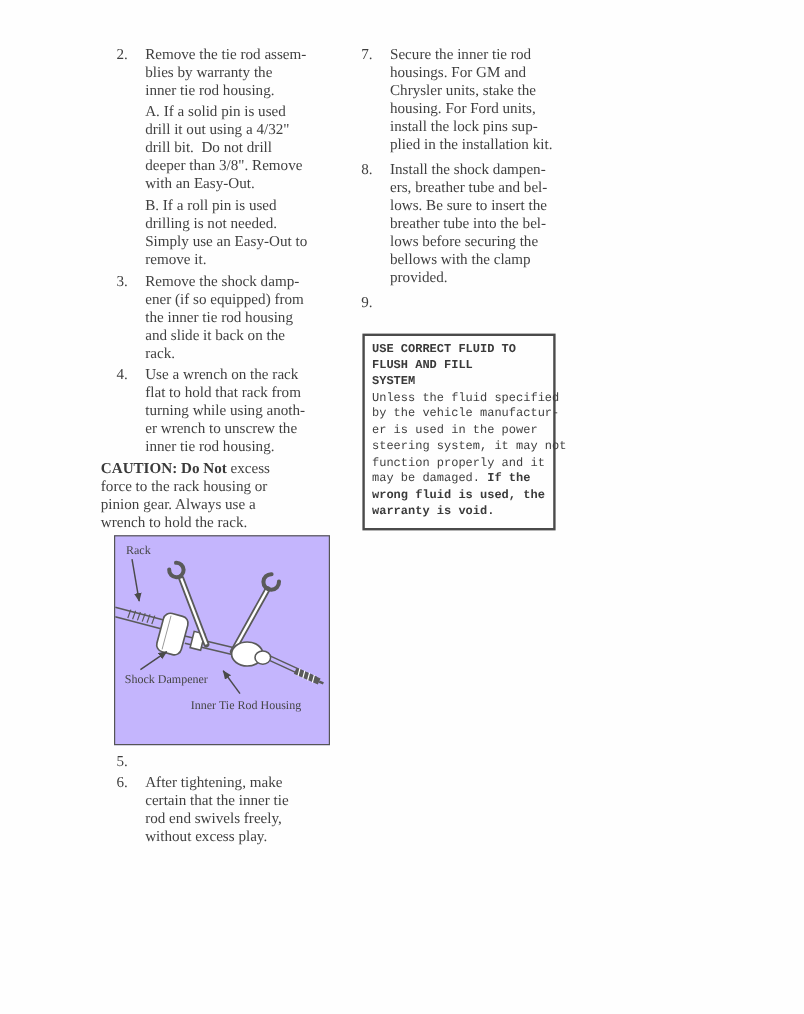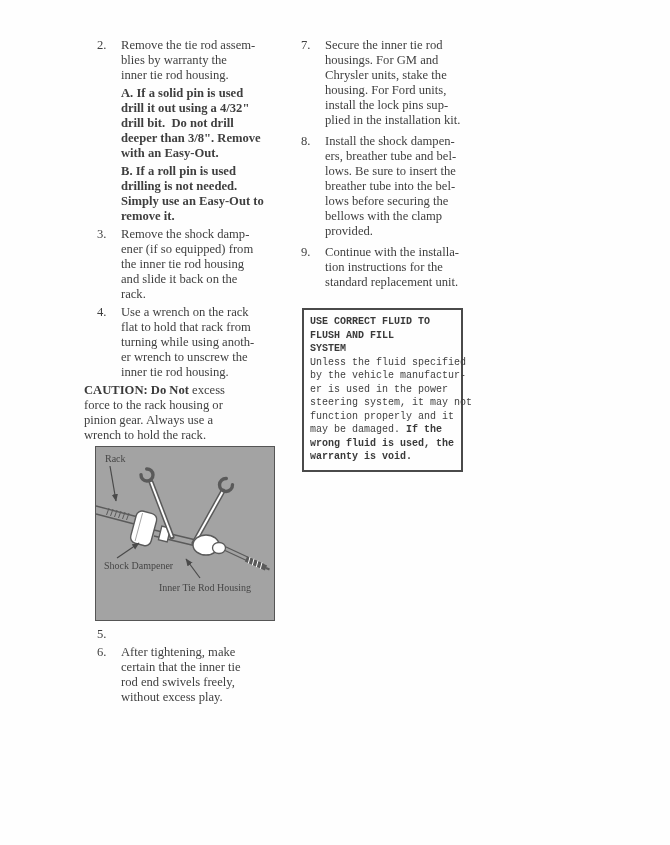--- a/index.html
+++ b/index.html
@@ -8,26 +8,26 @@
     font-family:"Liberation Serif", serif;color:#3f3f3f;
   }
   .col{position:absolute;top:38px;font-size:12.6px;line-height:15px;}
   .col-left{left:84px;width:206px;}
   .col-right{left:301px;width:200px;}
   .li{display:flex;margin:0 0 3px 13px;}
   .col-right .li{margin-left:0;margin-bottom:6px;}
   .li .num{width:24px;flex:none;}
   .txt,.note span,.note b,.sub,.bh,.fluid-body span,.fluid-body b{white-space:pre;}
   .note{margin:0 0 3px 0;}
-  .sub{margin:0 0 3px 37px;font-weight:bold;}
+  .sub{margin:0 0 3px 37px;}
   p{margin:0;}
   b{font-weight:bold;color:#3a3a3a;}
   .figure{
     margin:1px 0 6px 11px;width:178px;height:173px;border:1px solid #555;
-    background:#a3a3a3;
+    background:#c4b5fd;
   }
   .fluidbox{
     margin:18px 0 0 1px;width:145px;border:2px solid #4a4a4a;
     padding:5px 6px 6px 6px;font-size:10px;line-height:13.5px;font-family:Liberation Mono, monospace;
   }
   .bh{display:block;font-weight:bold;}
   svg text{font-family:"Liberation Serif", serif;}
 </style>
 </head>
 <body>
@@ -169,23 +169,20 @@
 ers, breather tube and bel-
 lows. Be sure to insert the
 breather tube into the bel-
 lows before securing the
 bellows with the clamp
 provided.</span>
     </div>
 
     <div class="li">
       <span class="num">9.</span>
-      <span class="txt">Continue with the installa-
-tion instructions for the
-standard replacement unit.</span>
     </div>
 
     <div class="fluidbox">
       <b class="bh">USE CORRECT FLUID TO
 FLUSH AND FILL
 SYSTEM</b>
       <p class="fluid-body"><span>Unless the fluid specified
 by the vehicle manufactur-
 er is used in the power
 steering system, it may not

